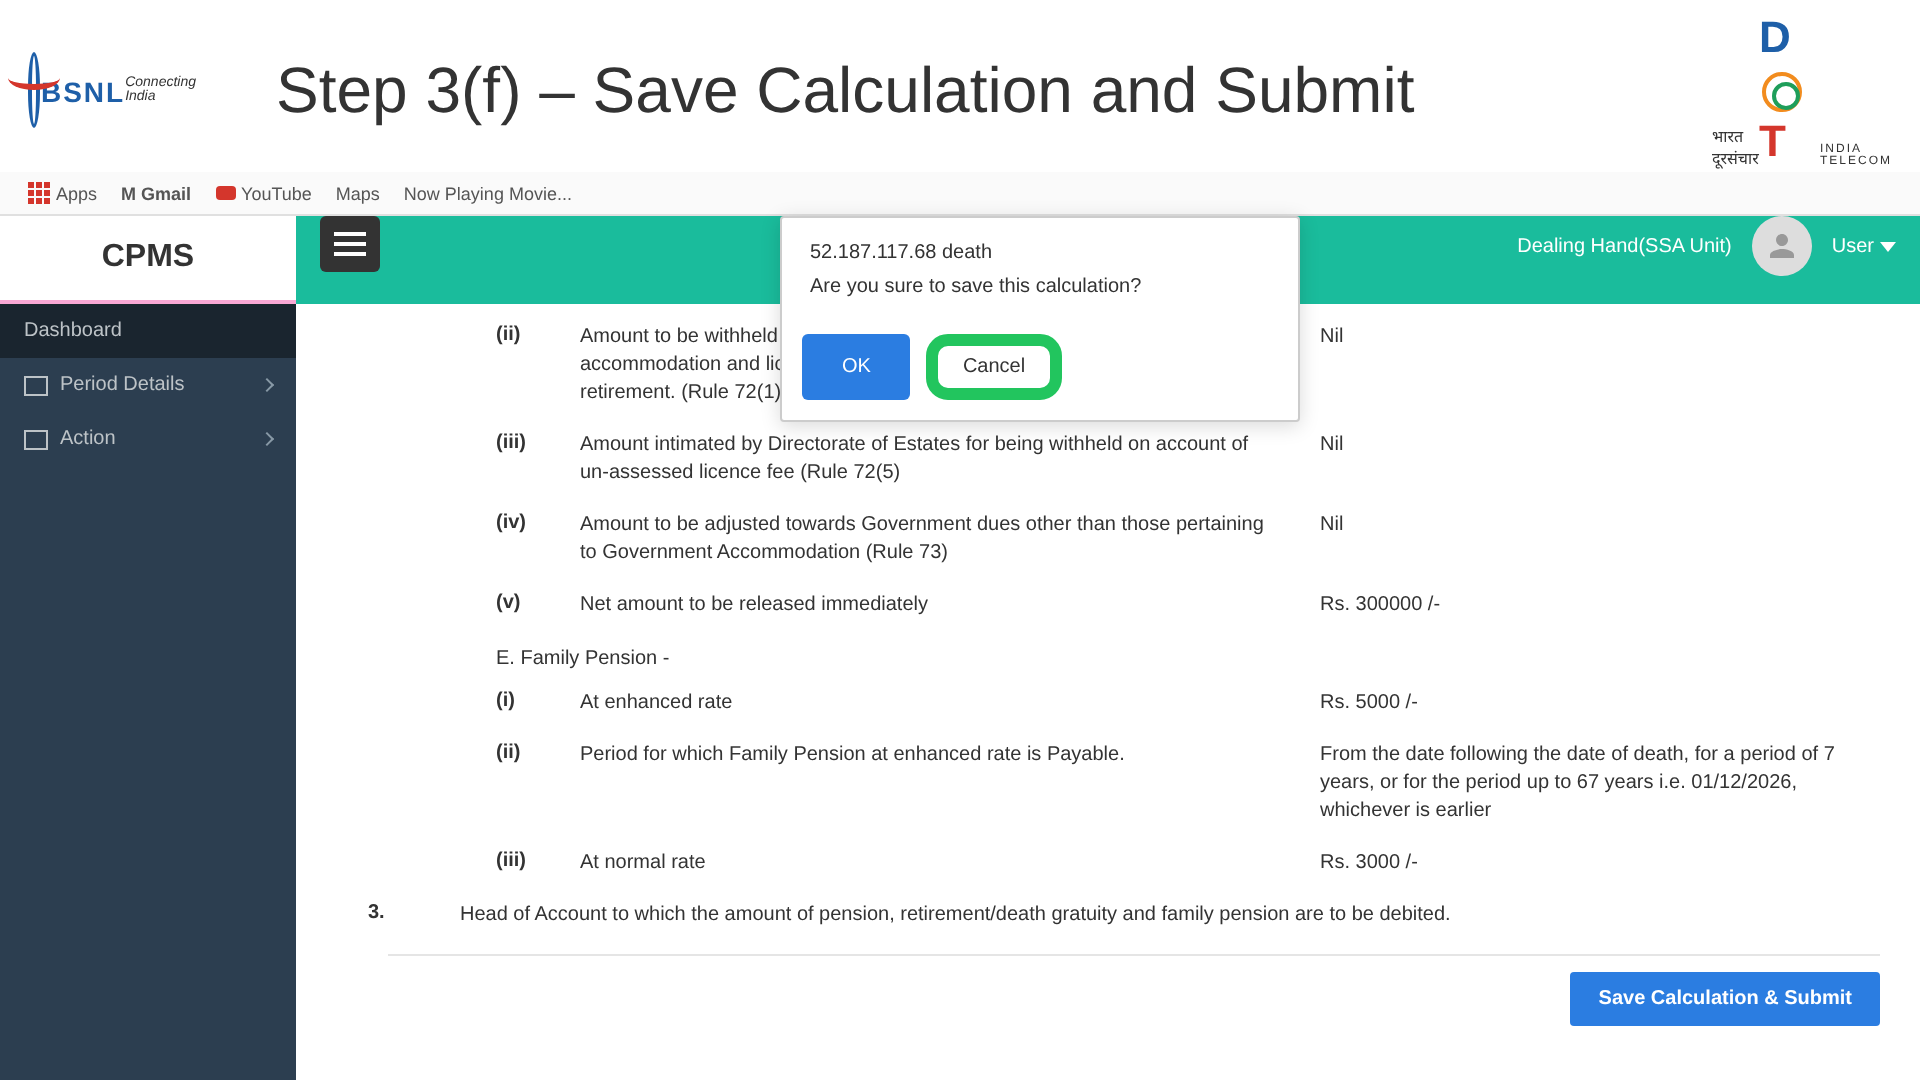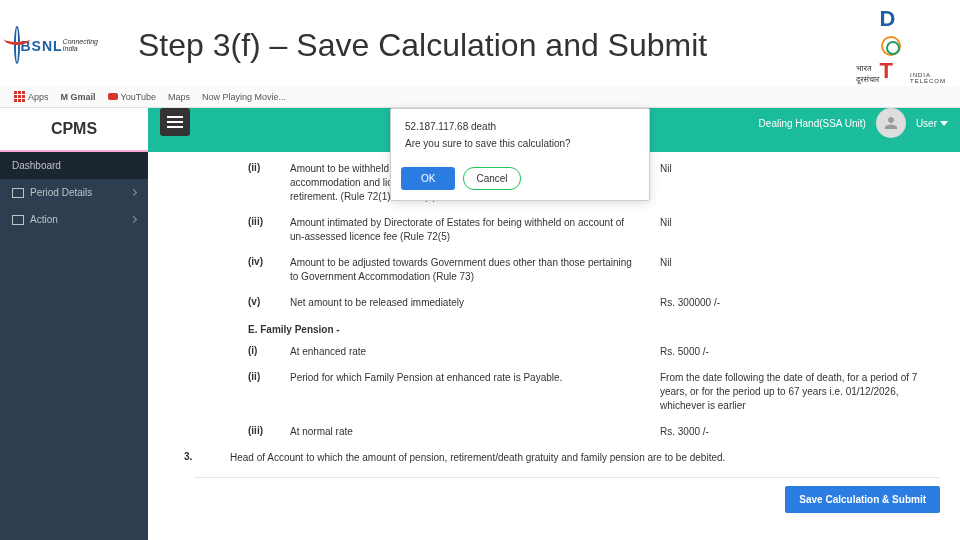--- a/index.html
+++ b/index.html
@@ -45,33 +45,33 @@
     .side-icon{width:12px;height:10px;border:1px solid #bdc3c7;display:inline-block;margin-right:6px;}
     .side-left{display:flex;align-items:center;}
     .side-chev{width:5px;height:5px;border-right:1px solid #8899a6;border-bottom:1px solid #8899a6;transform:rotate(-45deg);}
 
     .content { flex:1; padding: 4px 20px 10px 36px; font-size:10px; color:#333; overflow:hidden; position:relative;}
     .row { display:flex; padding: 6px 0; gap: 12px; }
     .col-num { width: 34px; font-weight:bold; flex-shrink:0;}
     .col-roman { width: 30px; font-weight:bold; flex-shrink:0;}
     .col-text { flex:1; padding-right:10px; line-height:1.4;}
     .col-val { width: 280px; flex-shrink:0; line-height:1.4;}
-    .section-head { font-weight:bold; margin: 8px 0 4px 64px;}
+    .section-head { font-weight:normal; margin: 8px 0 4px 64px;}
     .indent-wrap { padding-left: 64px; }
     .divider { border-top:1px solid #e5e5e5; margin: 6px 0 4px 10px;}
     .submit-row { display:flex; justify-content:flex-end; padding: 4px 0;}
     .submit-btn { background:#2b7de1; color:#fff; border:none; padding:8px 14px; font-size:10px; cursor:pointer; border-radius:2px;font-weight:bold;}
 
     .dialog { position:absolute; top: 0; left: 390px; width: 260px; background:#fff; border:1px solid #ccc; border-radius:2px; box-shadow:0 2px 10px rgba(0,0,0,0.15); font-size:10px; z-index:10;}
     .dialog-body{padding:12px 14px 10px;}
     .dialog-host{color:#333; margin-bottom:6px;}
     .dialog-msg{color:#333;}
     .dialog-actions{display:flex; justify-content:flex-start; gap:8px; padding:8px 10px 10px;}
     .dlg-ok{background:#2b7de1;color:#fff;border:none;padding:5px 20px;font-size:10px;border-radius:3px;cursor:pointer;}
-    .dlg-cancel{background:#fff;color:#333;border:1px solid #22c55e;padding:5px 12px;font-size:10px;border-radius:11px;cursor:pointer;}
+    .dlg-cancel{background:#fff;color:#333;border:6px solid #22c55e;padding:5px 12px;font-size:10px;border-radius:11px;cursor:pointer;}
   </style>
 </head>
 <body>
 
 <div class="slide-header">
   <div class="bsnl-logo">
     <div class="bsnl-circle">
         <div class="bsnl-swoosh"></div>
       </div>
     <div class="bsnl-text">BSNL</div>

